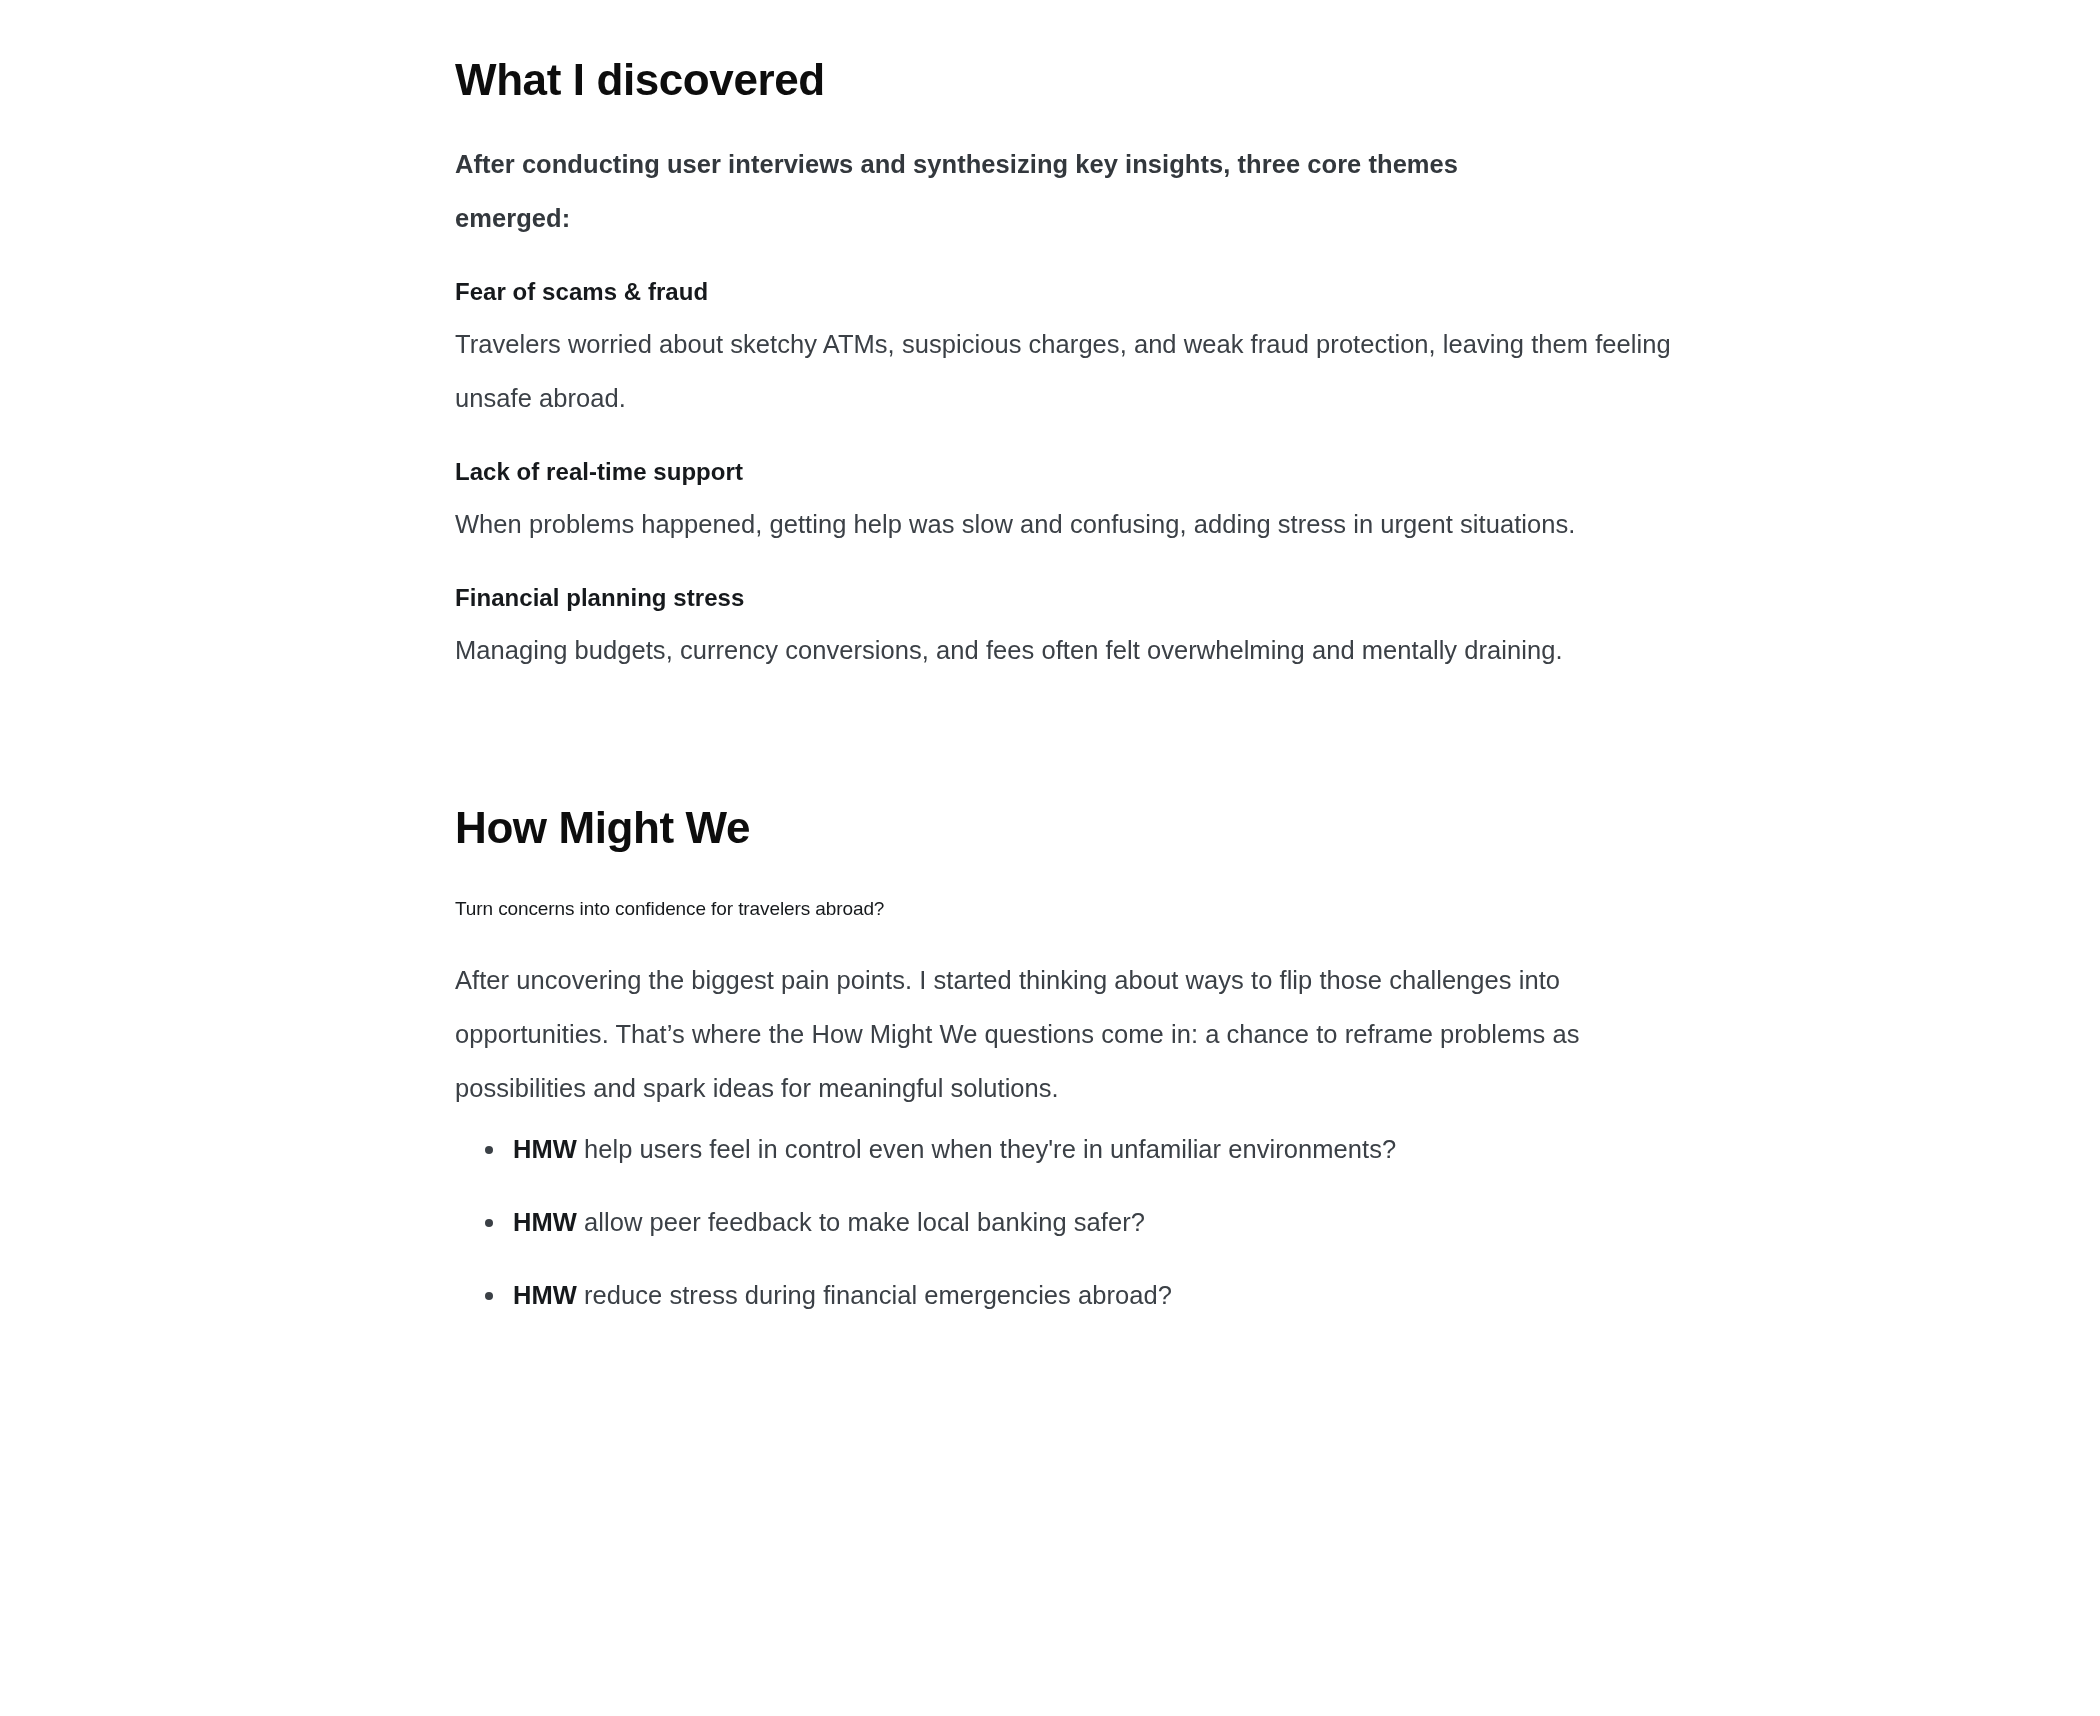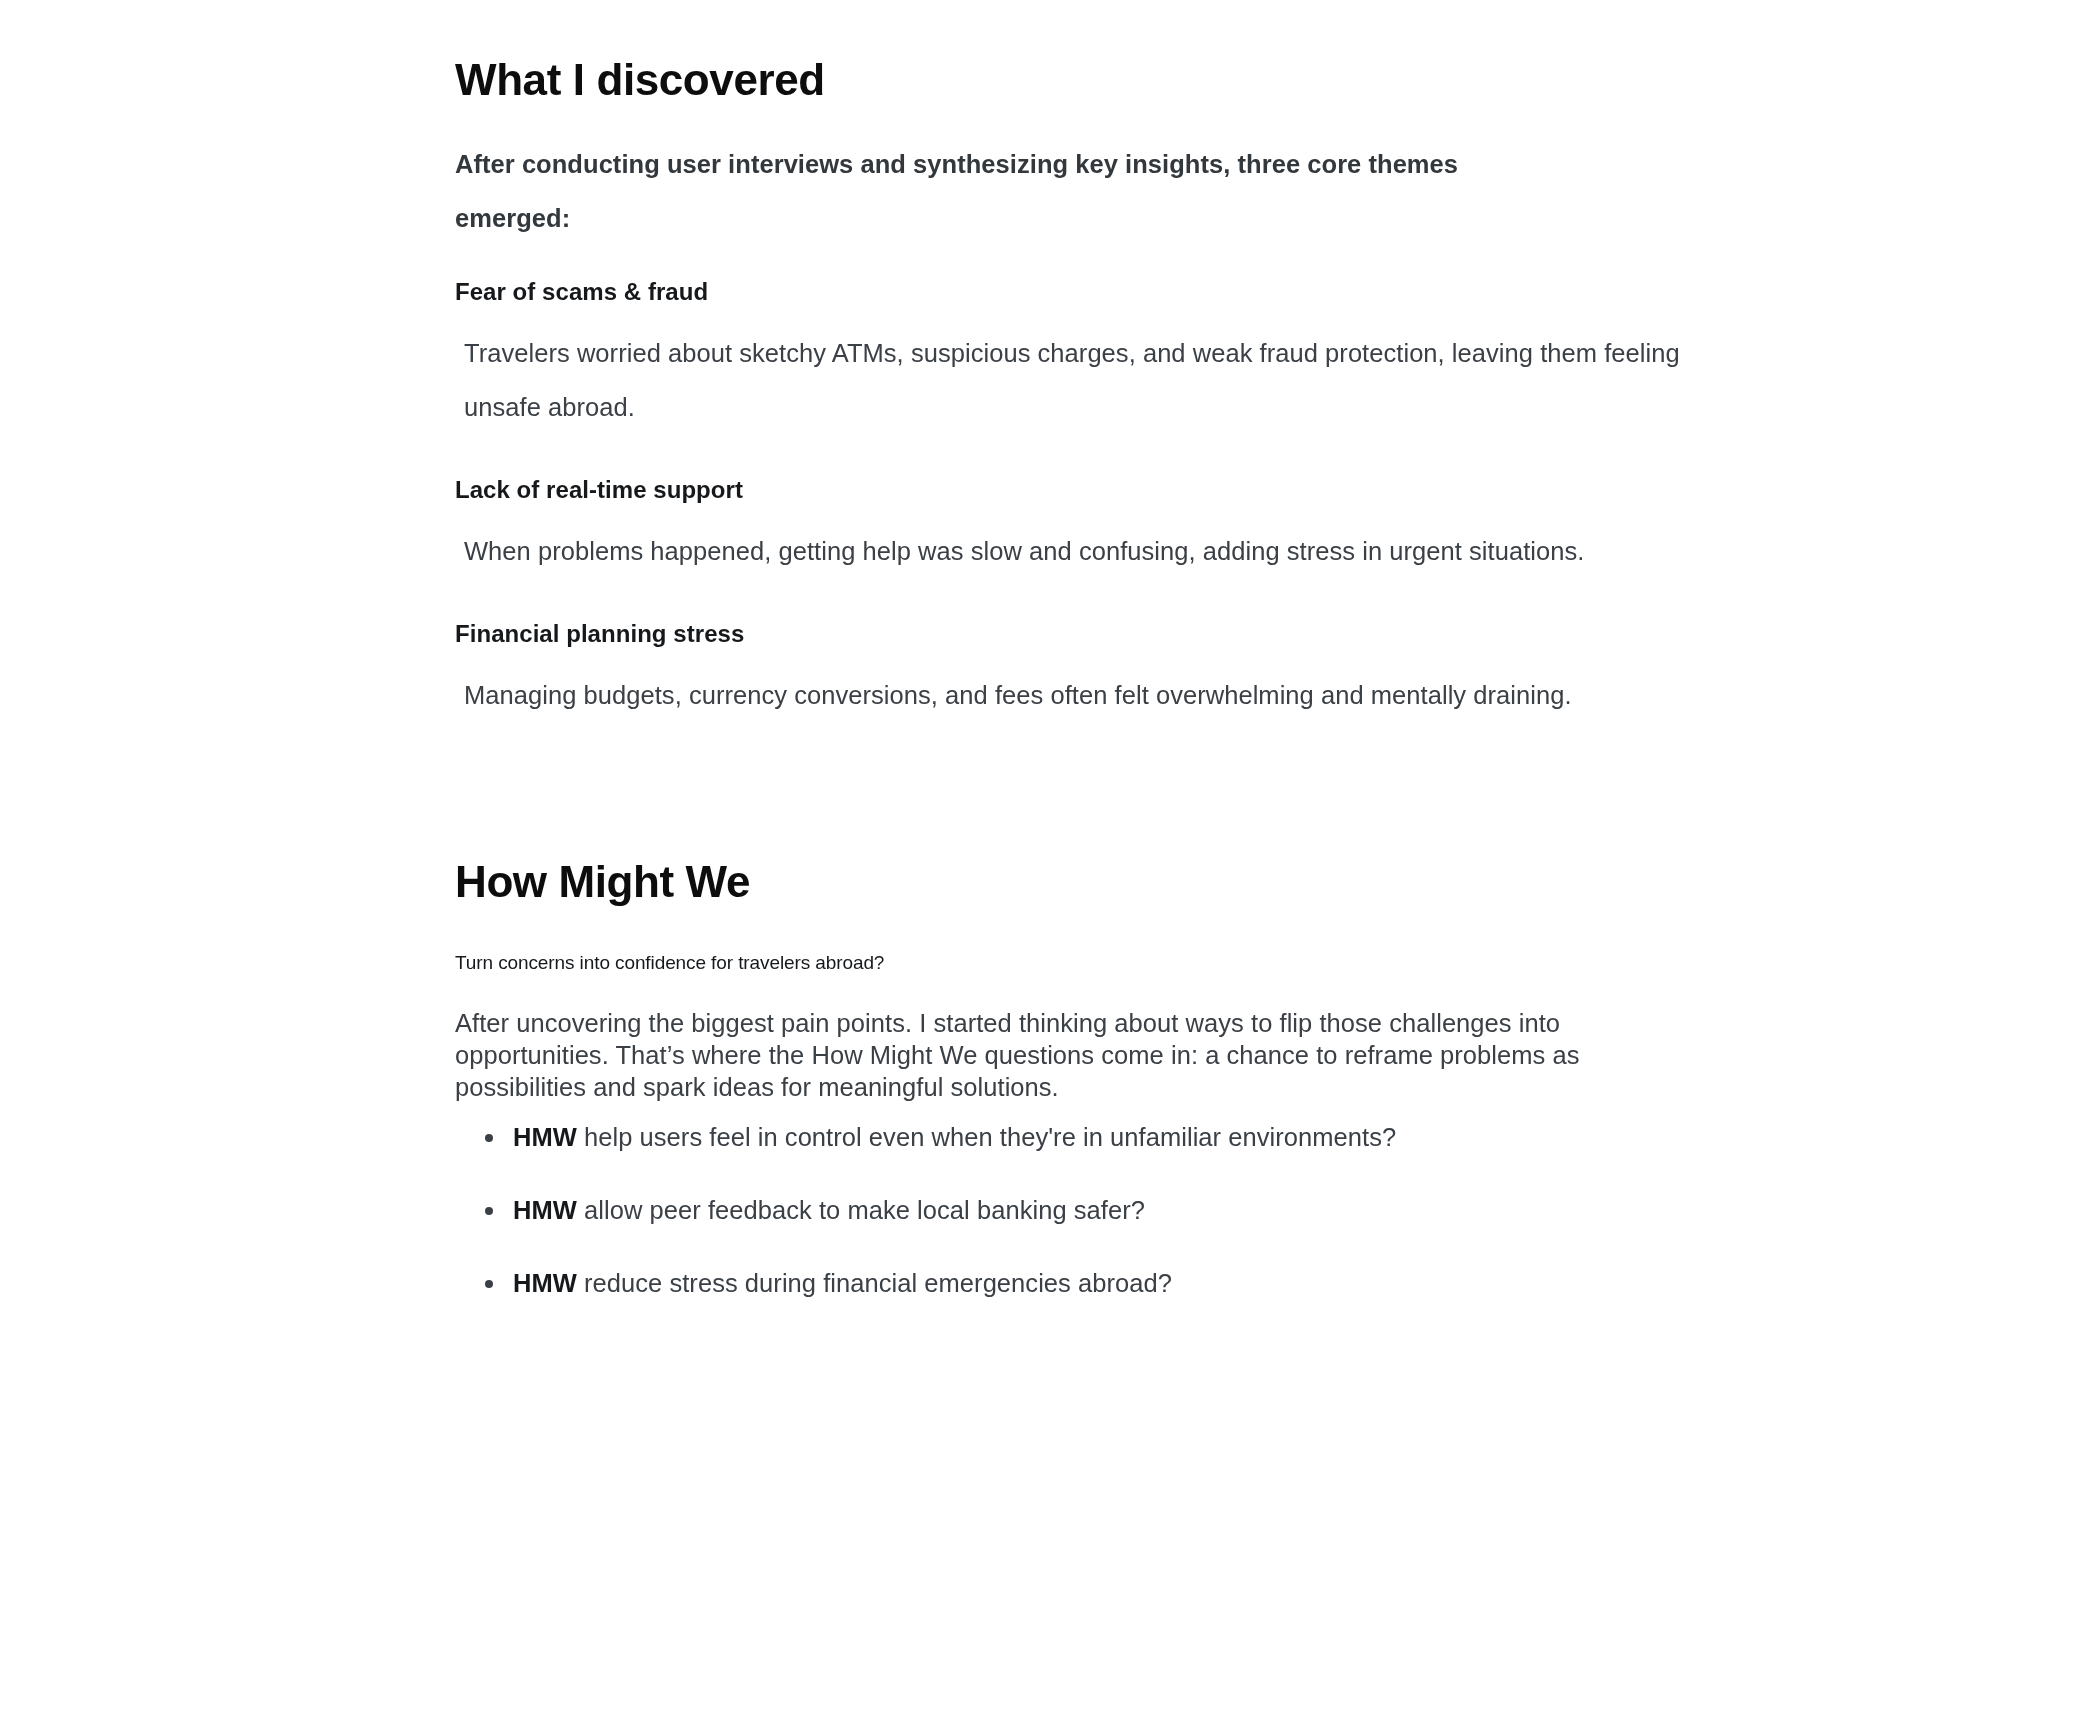--- a/index.html
+++ b/index.html
@@ -61,21 +61,21 @@
   .theme-title {
     margin: 0;
     font-size: 24px;
     line-height: 34px;
     font-weight: 700;
     color: #16191c;
     letter-spacing: 0.05px;
   }
 
   .theme-desc {
-    margin: 9px;
+    margin: 0;
     padding-top: 8px;
     font-size: 25.5px;
     line-height: 54px;
     font-weight: 400;
     color: #3b4046;
     letter-spacing: 0.05px;
     max-width: 1230px;
   }
 
   
@@ -90,21 +90,21 @@
     line-height: 40px;
     font-weight: 500;
     color: #16191c;
     letter-spacing: -0.1px;
   }
 
   p.hmw-body {
     margin: 0;
     padding-top: 24px;
     font-size: 25.5px;
-    line-height: 32px;
+    line-height: 54px;
     font-weight: 400;
     color: #3b4046;
     letter-spacing: 0.05px;
     max-width: 1140px;
   }
 
   ul.hmw-list {
     margin: 0;
     padding: 14px 0 0 58px;
     list-style: none;

